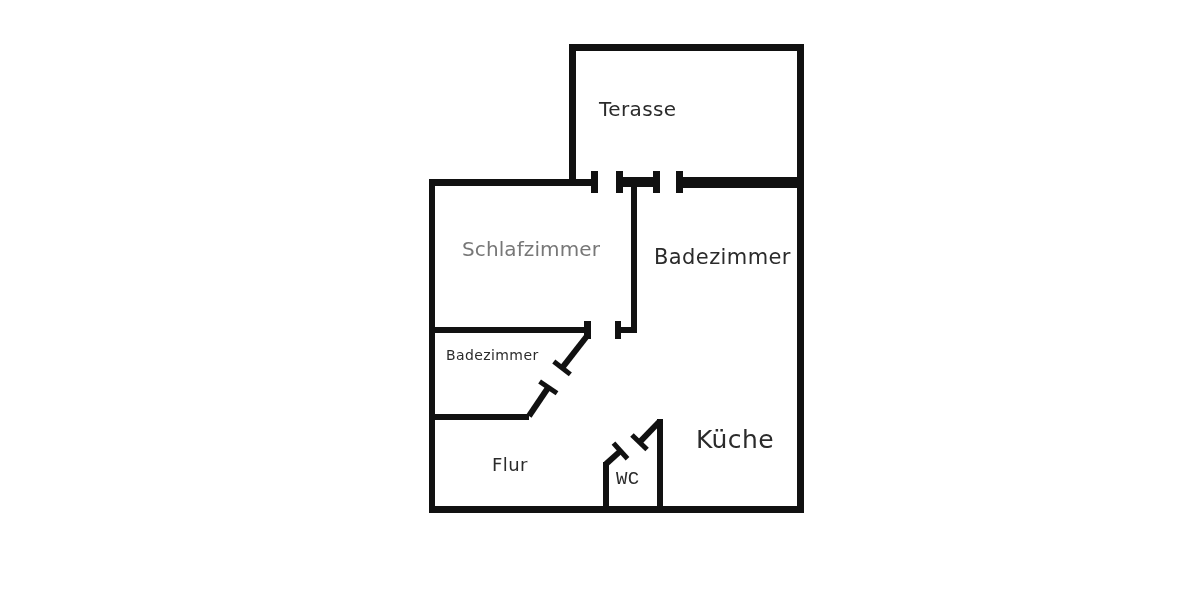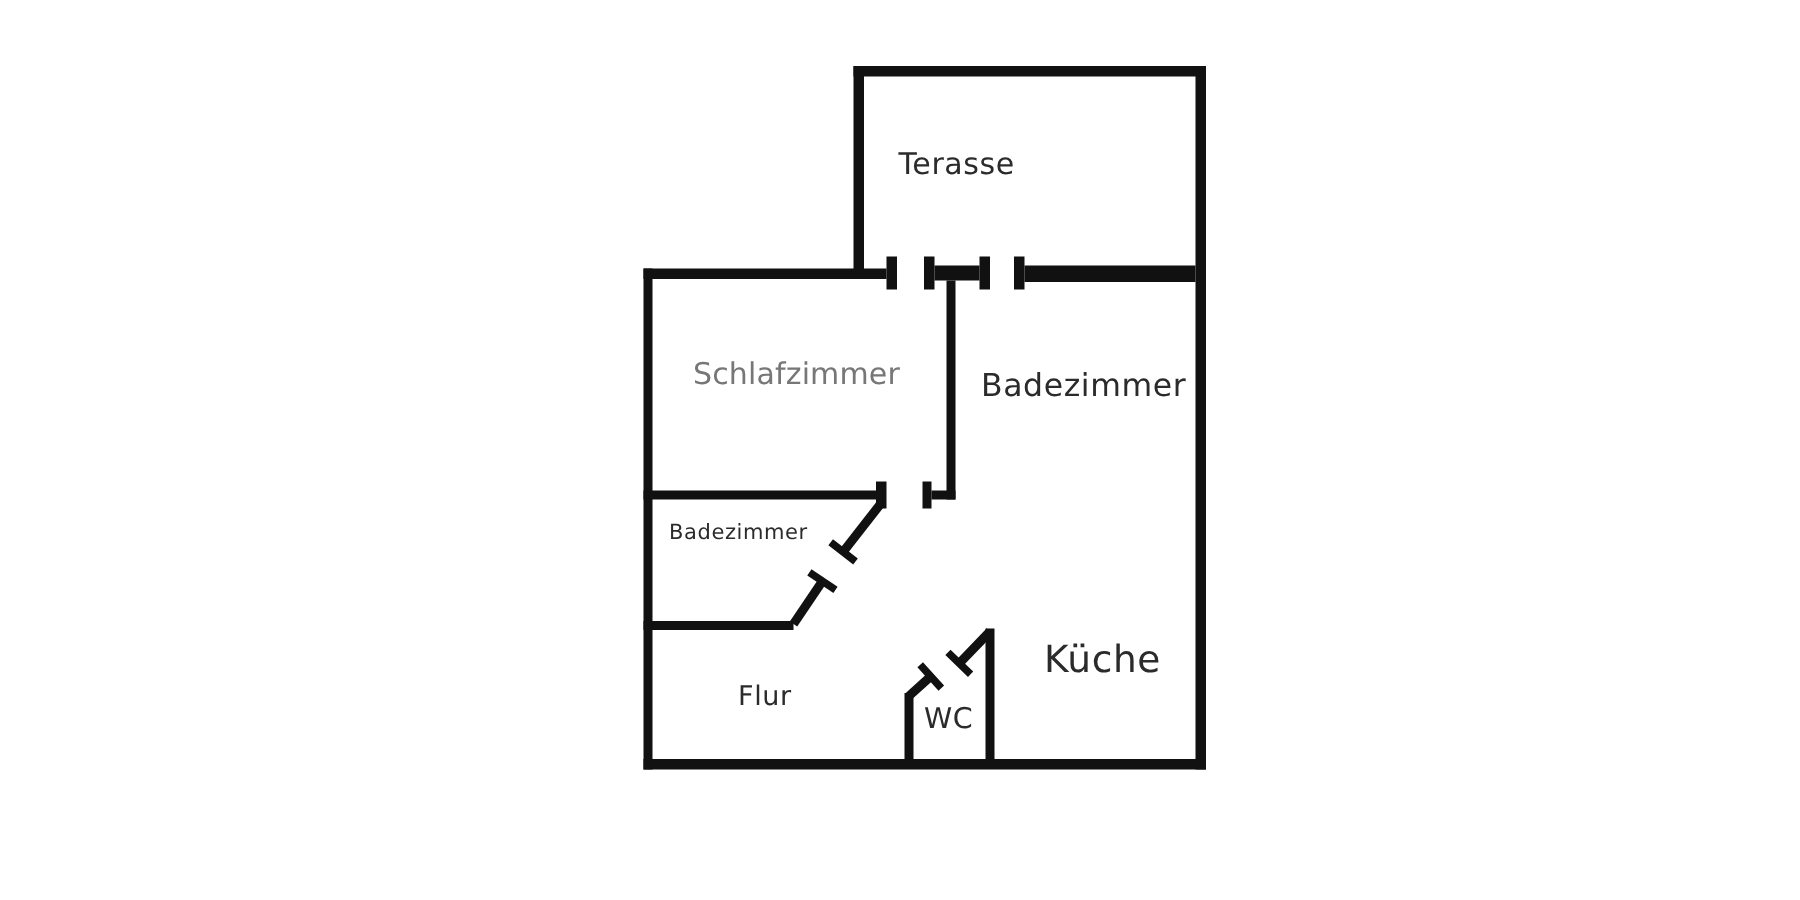--- a/index.html
+++ b/index.html
@@ -71,21 +71,21 @@
   #d-bade-lower { left:501px; top:413px; width:35px; transform:rotate(-56deg); }
   #d-wc-left    { left:578px; top:461px; width:20px; transform:rotate(-42deg); }
   #d-wc-right   { left:632px; top:418px; width:30px; transform:rotate(134deg); }
 
   
   #lbl-terasse      { left:571px; top:98px;  font-size:20px; }
   #lbl-schlafzimmer { left:434px; top:238px; font-size:20px; }
   #lbl-wohnzimmer   { left:626px; top:246px; font-size:21px; }
   #lbl-badezimmer   { left:418px; top:348px; font-size:14px; }
   #lbl-flur         { left:464px; top:455px; font-size:18px; }
-  #lbl-wc           { left:588px; top:469px; font-size:19px; }
+  #lbl-wc           { left:588px; top:469px; font-size:19px;font-family:Liberation Mono, monospace; }
   #lbl-kueche       { left:668px; top:426px; font-size:25px; }
 </style>
 </head>
 <body>
 
 <div id="floorplan">
 
   <div class="wall" id="w-terasse-top"></div>
   <div class="wall" id="w-terasse-left"></div>
 

